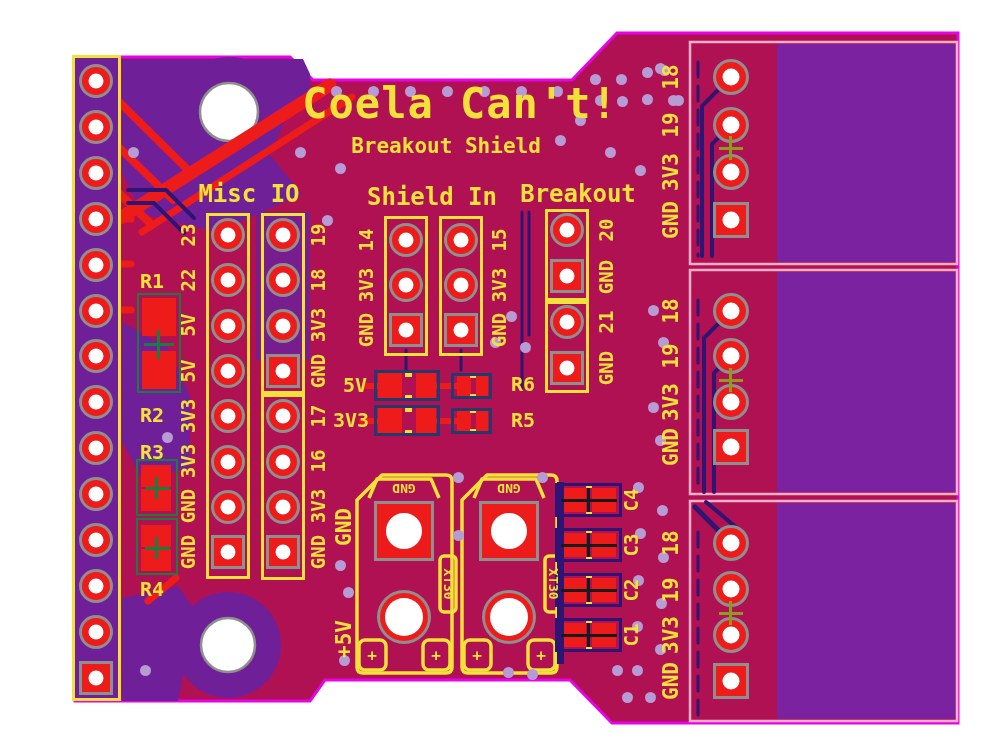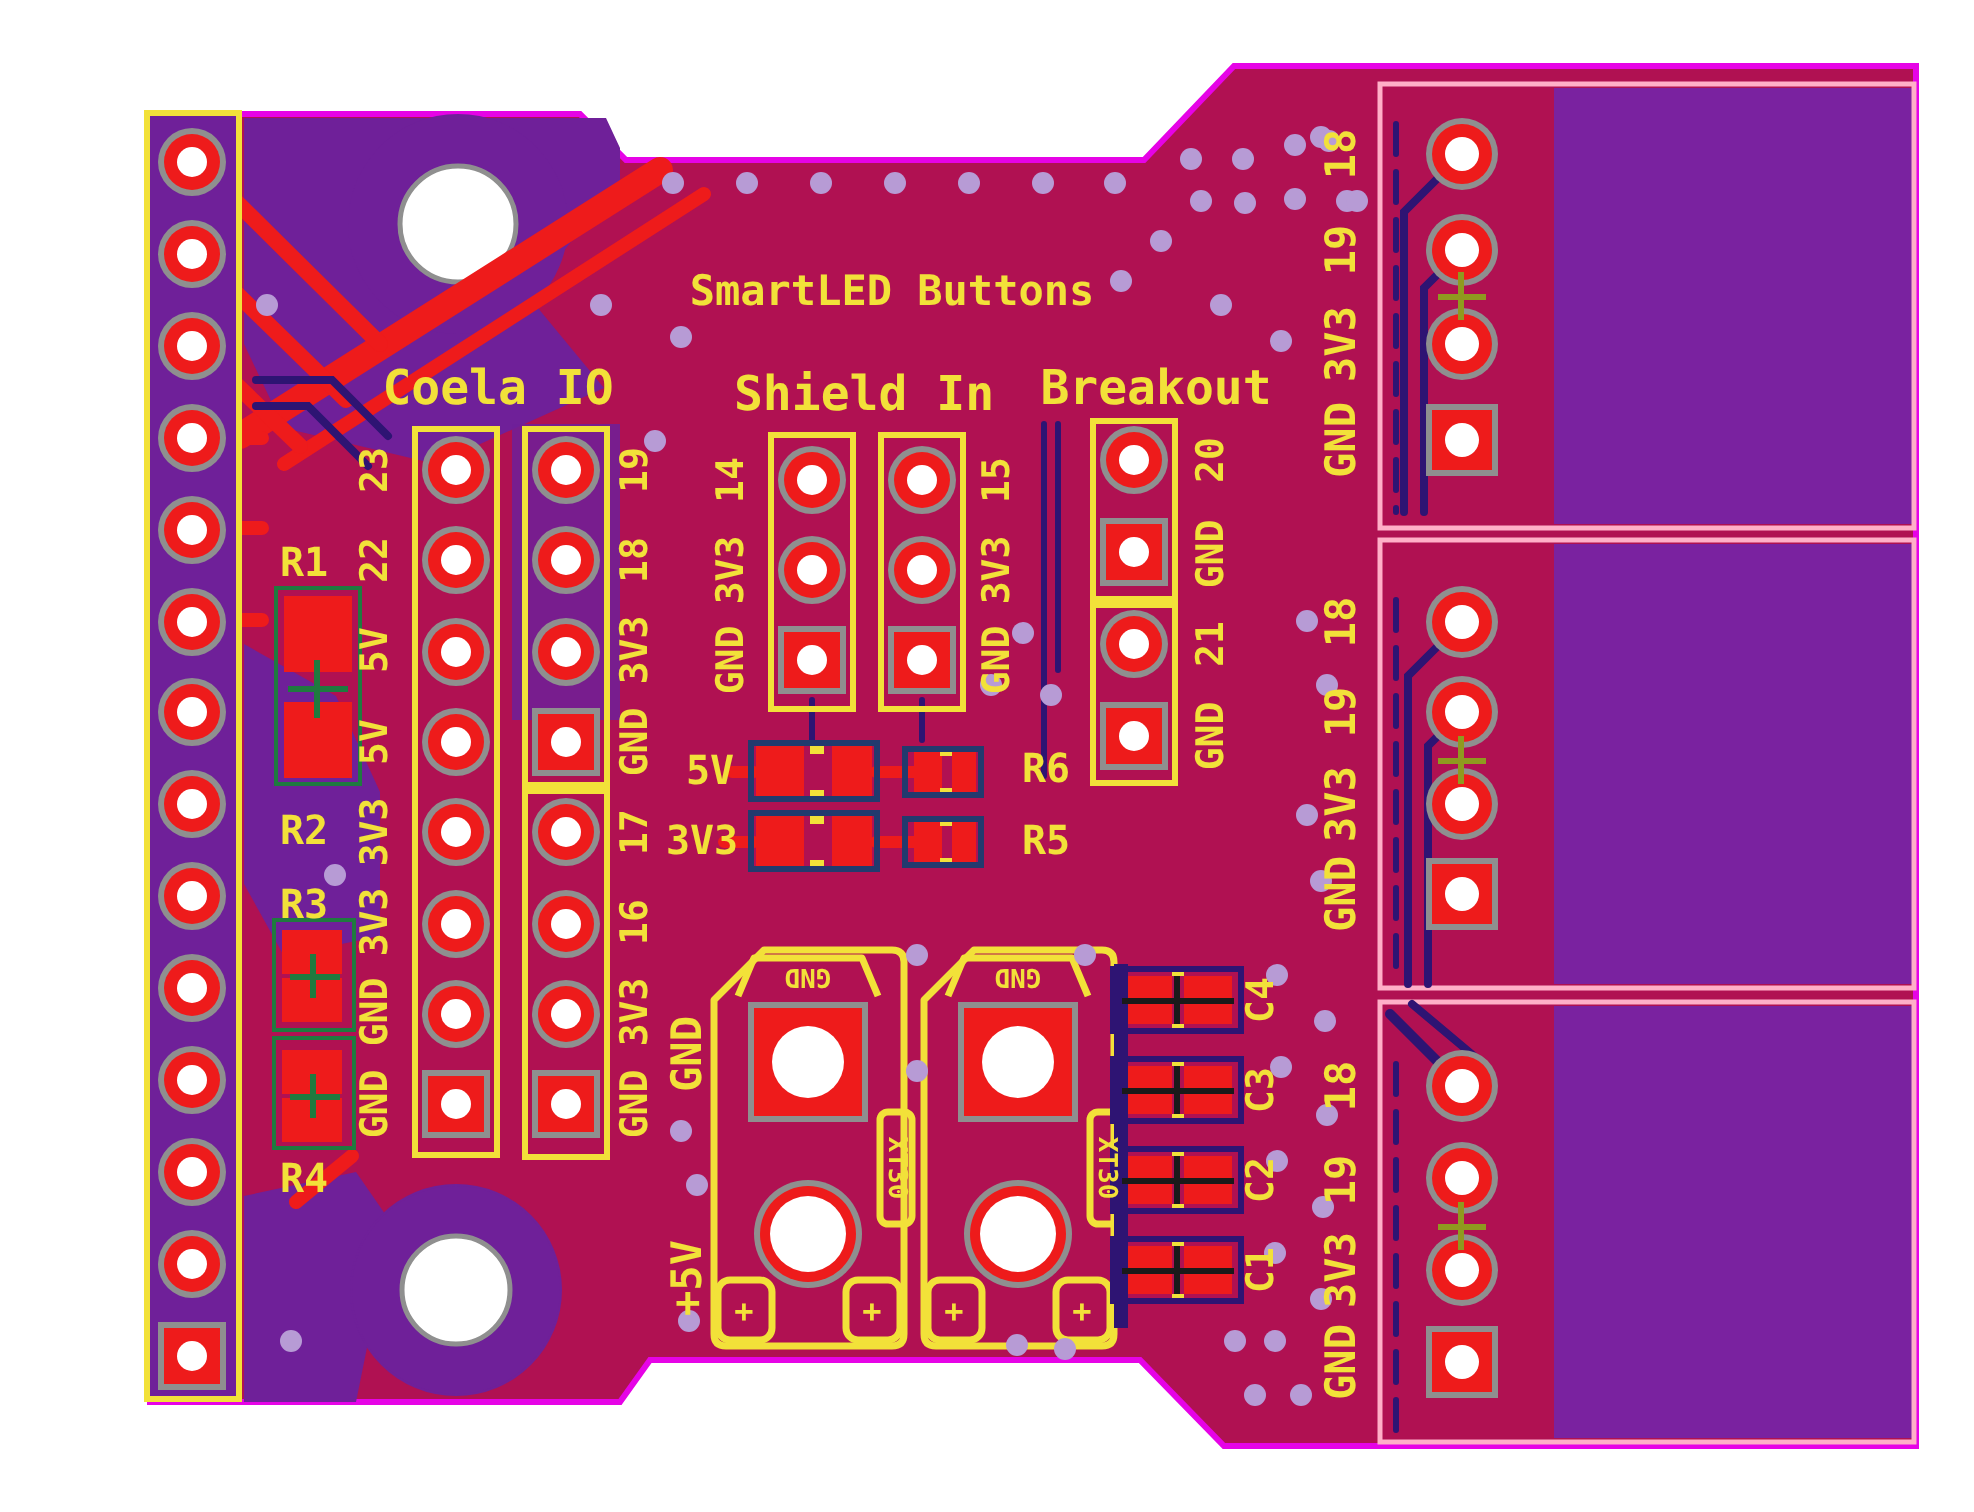--- a/index.html
+++ b/index.html
@@ -517,23 +517,24 @@
       <div class="obox" style="left: 451px; top: 373px; width: 41px; height: 26px; border: 3px solid rgb(34, 58, 110);"></div>
       <div class="obox" style="left: 374px; top: 405px; width: 66px; height: 31px; border: 3px solid rgb(34, 58, 110);"></div>
       <div class="obox" style="left: 451px; top: 408px; width: 41px; height: 26px; border: 3px solid rgb(34, 58, 110);"></div>
       <div class="obox" style="left: 555px; top: 483px; width: 67px; height: 34px; border: 3px solid rgb(46, 20, 115);"></div>
       <div class="obox" style="left: 555px; top: 528px; width: 67px; height: 34px; border: 3px solid rgb(46, 20, 115);"></div>
       <div class="obox" style="left: 555px; top: 573px; width: 67px; height: 34px; border: 3px solid rgb(46, 20, 115);"></div>
       <div class="obox" style="left: 555px; top: 618px; width: 67px; height: 34px; border: 3px solid rgb(46, 20, 115);"></div>
     </div>
 
   <div id="labels">
-    <div class="lbl" style="left:446px;top:146px;font-size:21px;">SmartLED Buttons</div>
-
-    <div class="lbl" style="left:249px;top:194px;font-size:24px;">Coela IO</div>
+    <div class="lbl" style="left:460px;top:104px;font-size:42px;letter-spacing:1px;">Coela Can't!</div>
+    <div class="lbl" style="left:446px;top:146px;font-size:21px;">Breakout Shield</div>
+
+    <div class="lbl" style="left:249px;top:194px;font-size:24px;">Misc IO</div>
     <div class="lbl" style="left:432px;top:197px;font-size:24px;">Shield In</div>
     <div class="lbl" style="left:578px;top:194px;font-size:24px;">Breakout</div>
 
     <div class="lbl v" style="left:188px;top:235px;font-size:19px;">23</div>
     <div class="lbl v" style="left:188px;top:280px;font-size:19px;">22</div>
     <div class="lbl v" style="left:188px;top:325px;font-size:19px;">5V</div>
     <div class="lbl v" style="left:188px;top:371px;font-size:19px;">5V</div>
     <div class="lbl v" style="left:188px;top:416px;font-size:19px;">3V3</div>
     <div class="lbl v" style="left:188px;top:461px;font-size:19px;">3V3</div>
     <div class="lbl v" style="left:188px;top:506px;font-size:19px;">GND</div>

